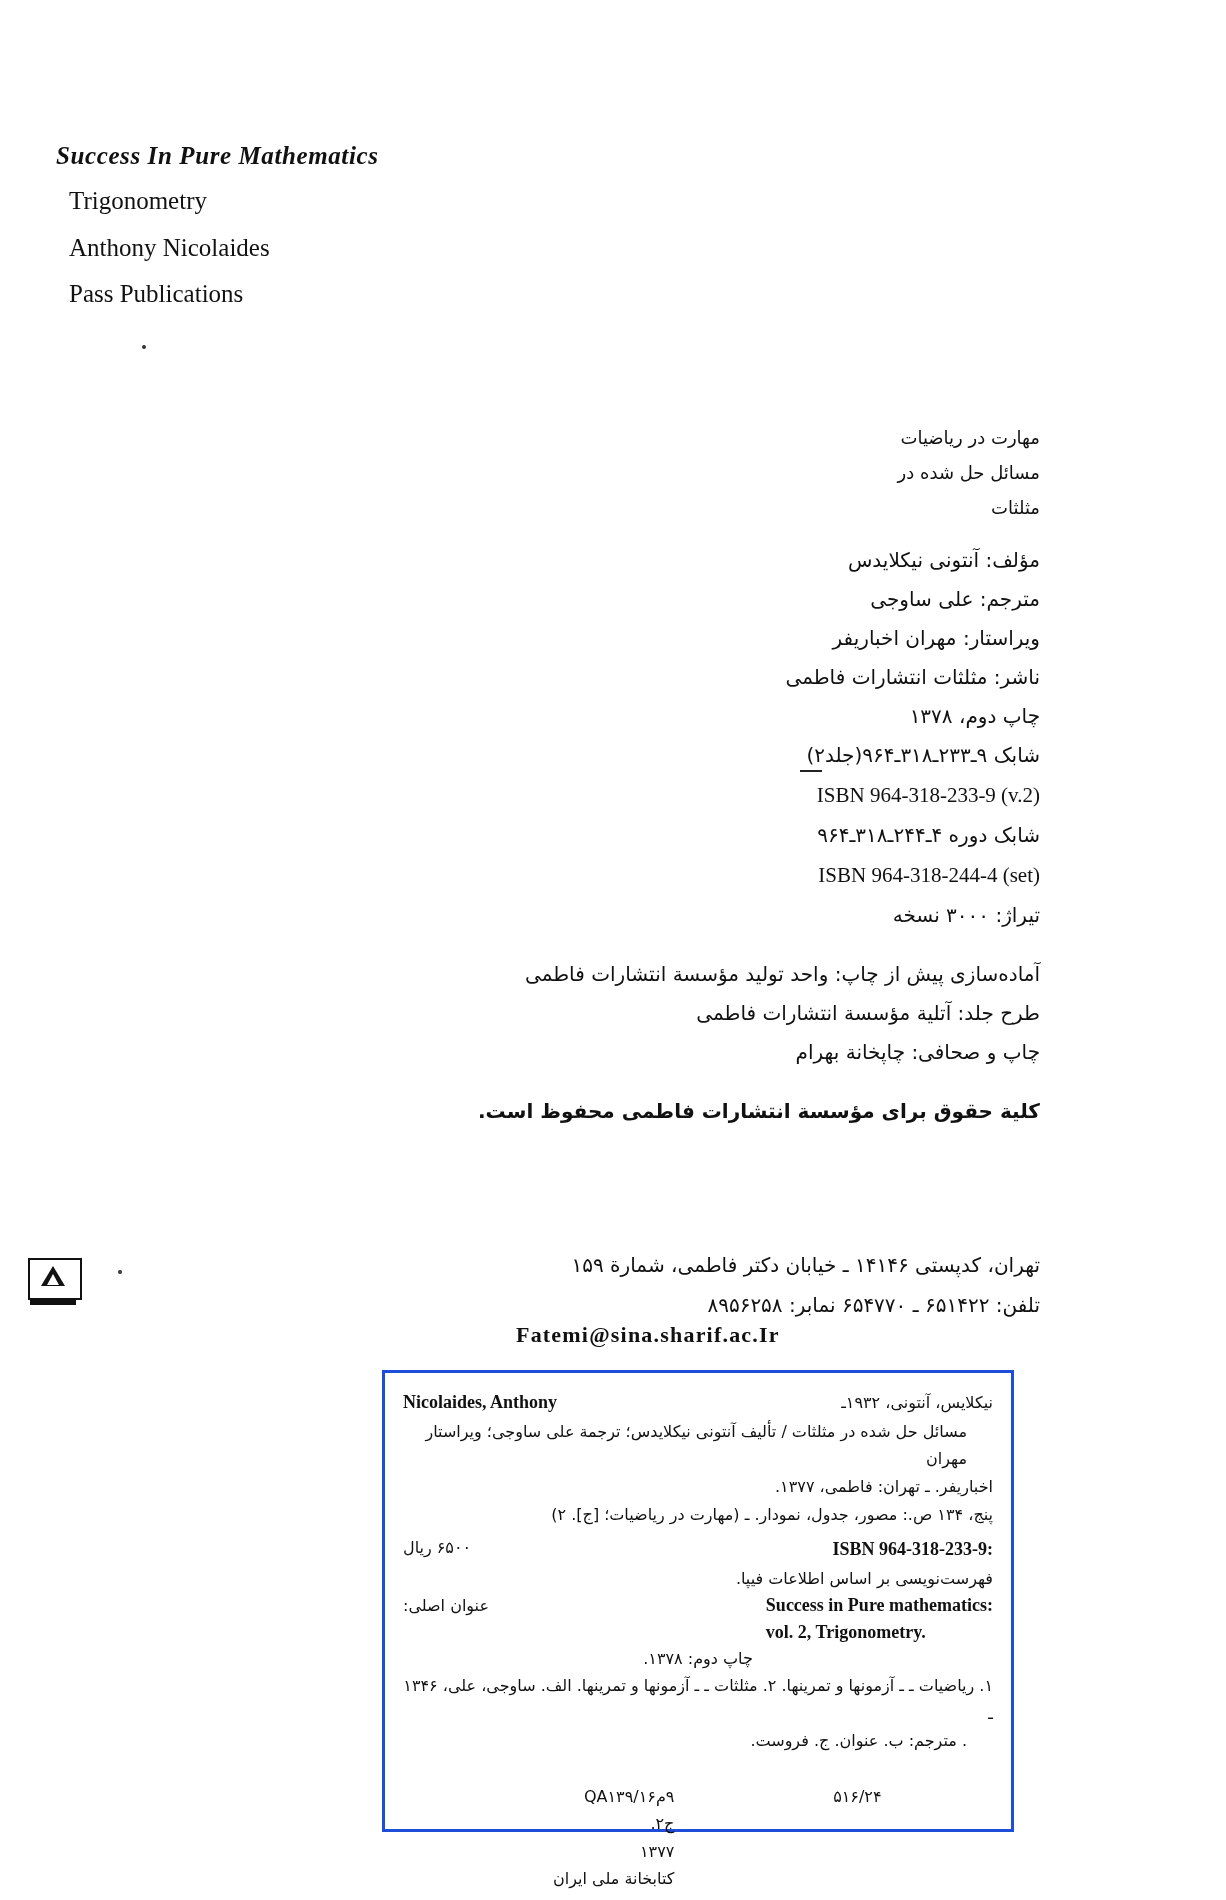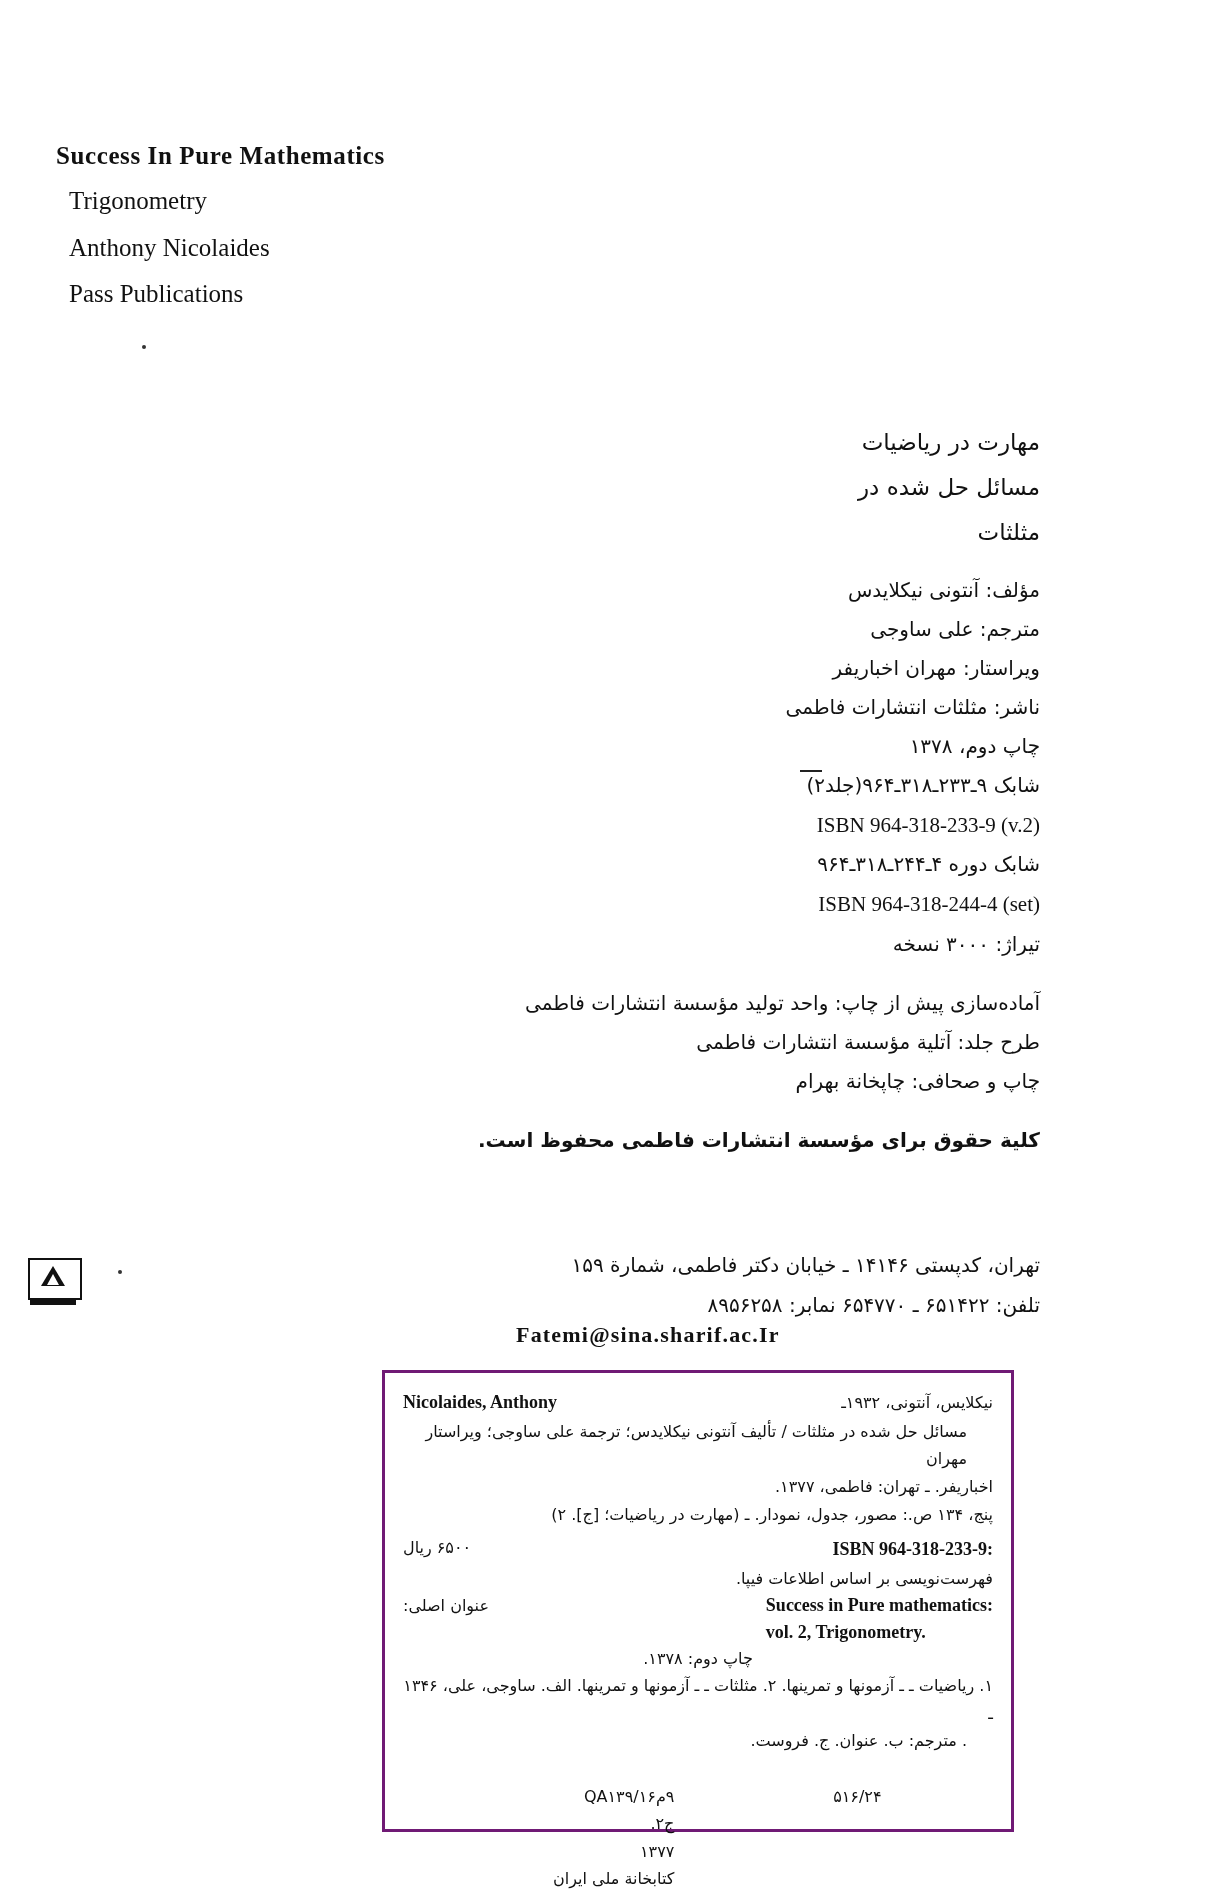--- a/index.html
+++ b/index.html
@@ -24,20 +24,21 @@
 
   
   .en-header {
     position: absolute;
     left: 56px;
     top: 140px;
     width: 640px;
   }
   .en-title {
     font-family: "Liberation Serif", serif;
+    font-style: italic;
     font-weight: bold;
     font-size: 25px;
     letter-spacing: 0.6px;
     line-height: 1.25;
     margin: 0 0 2px 0;
   }
   .en-line {
     font-family: "Liberation Serif", serif;
     font-size: 25px;
     line-height: 1.33;
@@ -48,21 +49,21 @@
   .fa-block {
     position: absolute;
     right: 186px;
     top: 420px;
     width: 740px;
     direction: rtl;
     text-align: right;
     font-family: "DejaVu Sans", sans-serif;
   }
   .fa-head {
-    font-size: 23px;
+    font-size: 18px;
     line-height: 1.95;
     font-weight: normal;
     margin: 0;
   }
   .fa-head.spaced {
     margin-bottom: 16px;
   }
   .fa-line {
     font-size: 20px;
     line-height: 1.95;
@@ -141,21 +142,21 @@
     letter-spacing: 1.2px;
   }
 
   
   .cip {
     position: absolute;
     left: 382px;
     top: 1370px;
     width: 632px;
     height: 462px;
-    border: 3px solid #701a75;
+    border: 3px solid #1d4ed8;
     box-sizing: border-box;
     padding: 14px 18px 0 18px;
     direction: rtl;
     font-family: "DejaVu Sans", sans-serif;
     font-size: 16px;
     line-height: 1.72;
   }
   .cip .row {
     display: block;
     margin: 0;

